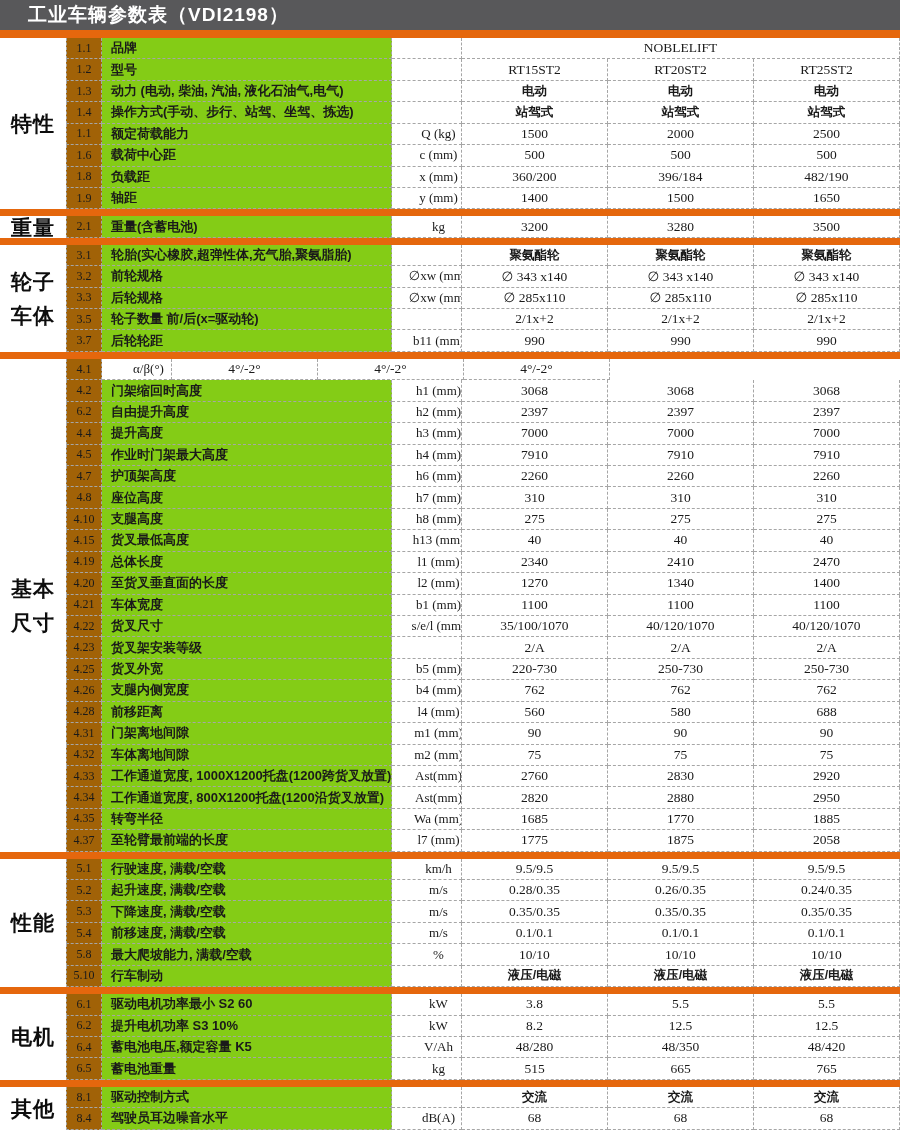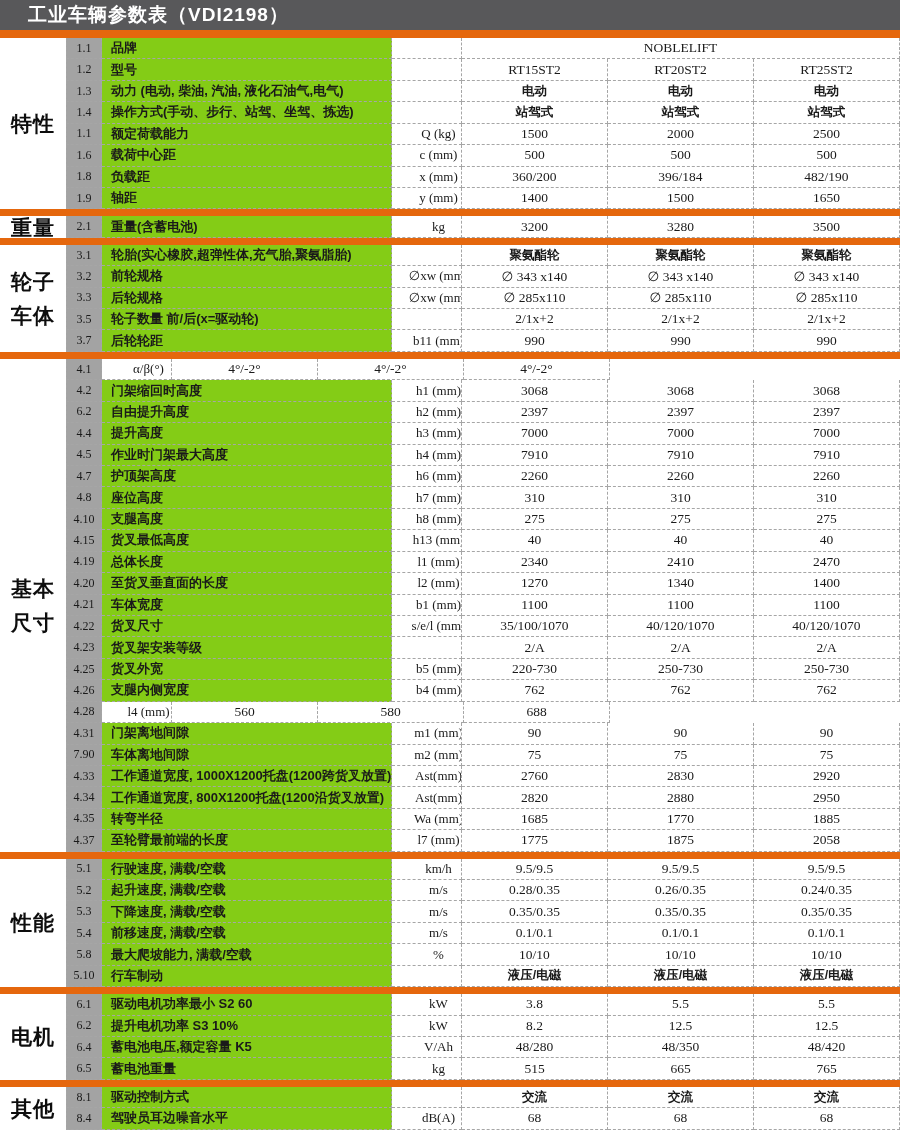--- a/index.html
+++ b/index.html
@@ -10,21 +10,21 @@
   .stripe{height:8px;background:#e5670d;}
   .separator{height:7px;background:#e5670d;}
   .section{display:flex;}
   .side{width:66px;display:flex;flex-direction:column;justify-content:center;align-items:center;
         gap:13px;font-weight:bold;font-size:21px;color:#0d0d0d;flex-shrink:0;}
   .side-line{line-height:1;white-space:nowrap;letter-spacing:1px;}
   .rows{flex:1;display:flex;flex-direction:column;}
   .trow{display:flex;height:21.43px;box-sizing:border-box;flex-shrink:0;}
   .cell{box-sizing:border-box;border-right:1px dashed #a6a6a6;border-bottom:1px dashed #a6a6a6;
         display:flex;align-items:center;justify-content:center;overflow:hidden;white-space:nowrap;}
-  .c-no{width:36px;background:#a3a3a3;border-left:1px dashed #a6a6a6;
+  .c-no{width:36px;background:#a16207;border-left:1px dashed #a6a6a6;
         font-family:"Liberation Serif",serif;font-size:12px;flex-shrink:0;}
   .c-name{width:290px;background:#84cc16;justify-content:flex-start;padding-left:9px;
         font-weight:bold;font-size:13px;flex-shrink:0;}
   .c-unit{width:70px;font-family:"Liberation Serif",serif;font-size:13px;flex-shrink:0;padding-left:24px;}
   .c-val{width:146px;font-family:"Liberation Serif",serif;font-size:13.5px;flex-shrink:0;}
   .c-val.span3{width:438px;}
   .c-val.zh{font-family:"Liberation Sans",sans-serif;font-weight:bold;font-size:12.5px;}
 </style>
 </head>
 <body>
@@ -296,35 +296,36 @@
           <div class="trow">
             <div class="cell c-no">4.26</div>
             <div class="cell c-name">支腿内侧宽度</div>
             <div class="cell c-unit">b4 (mm)</div>
             <div class="cell c-val">762</div>
             <div class="cell c-val">762</div>
             <div class="cell c-val">762</div>
           </div>
           <div class="trow">
             <div class="cell c-no">4.28</div>
+            <div class="cell c-name">前移距离</div>
             <div class="cell c-unit">l4 (mm)</div>
             <div class="cell c-val">560</div>
             <div class="cell c-val">580</div>
             <div class="cell c-val">688</div>
           </div>
           <div class="trow">
             <div class="cell c-no">4.31</div>
             <div class="cell c-name">门架离地间隙</div>
             <div class="cell c-unit">m1 (mm)</div>
             <div class="cell c-val">90</div>
             <div class="cell c-val">90</div>
             <div class="cell c-val">90</div>
           </div>
           <div class="trow">
-            <div class="cell c-no">7.90</div>
+            <div class="cell c-no">4.32</div>
             <div class="cell c-name">车体离地间隙</div>
             <div class="cell c-unit">m2 (mm)</div>
             <div class="cell c-val">75</div>
             <div class="cell c-val">75</div>
             <div class="cell c-val">75</div>
           </div>
           <div class="trow">
             <div class="cell c-no">4.33</div>
             <div class="cell c-name">工作通道宽度, 1000X1200托盘(1200跨货叉放置)</div>
             <div class="cell c-unit">Ast(mm)</div>

